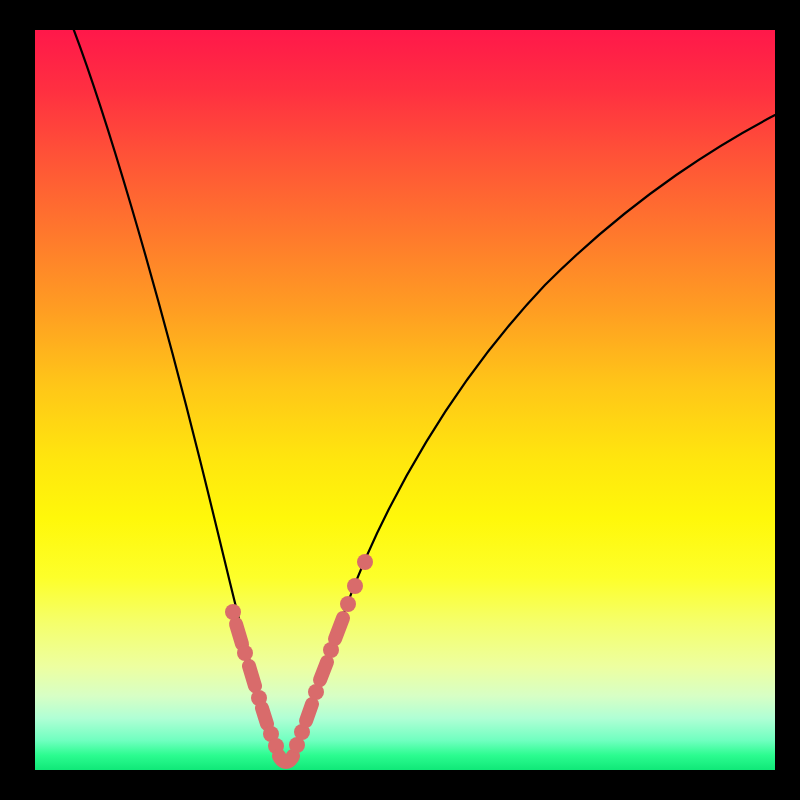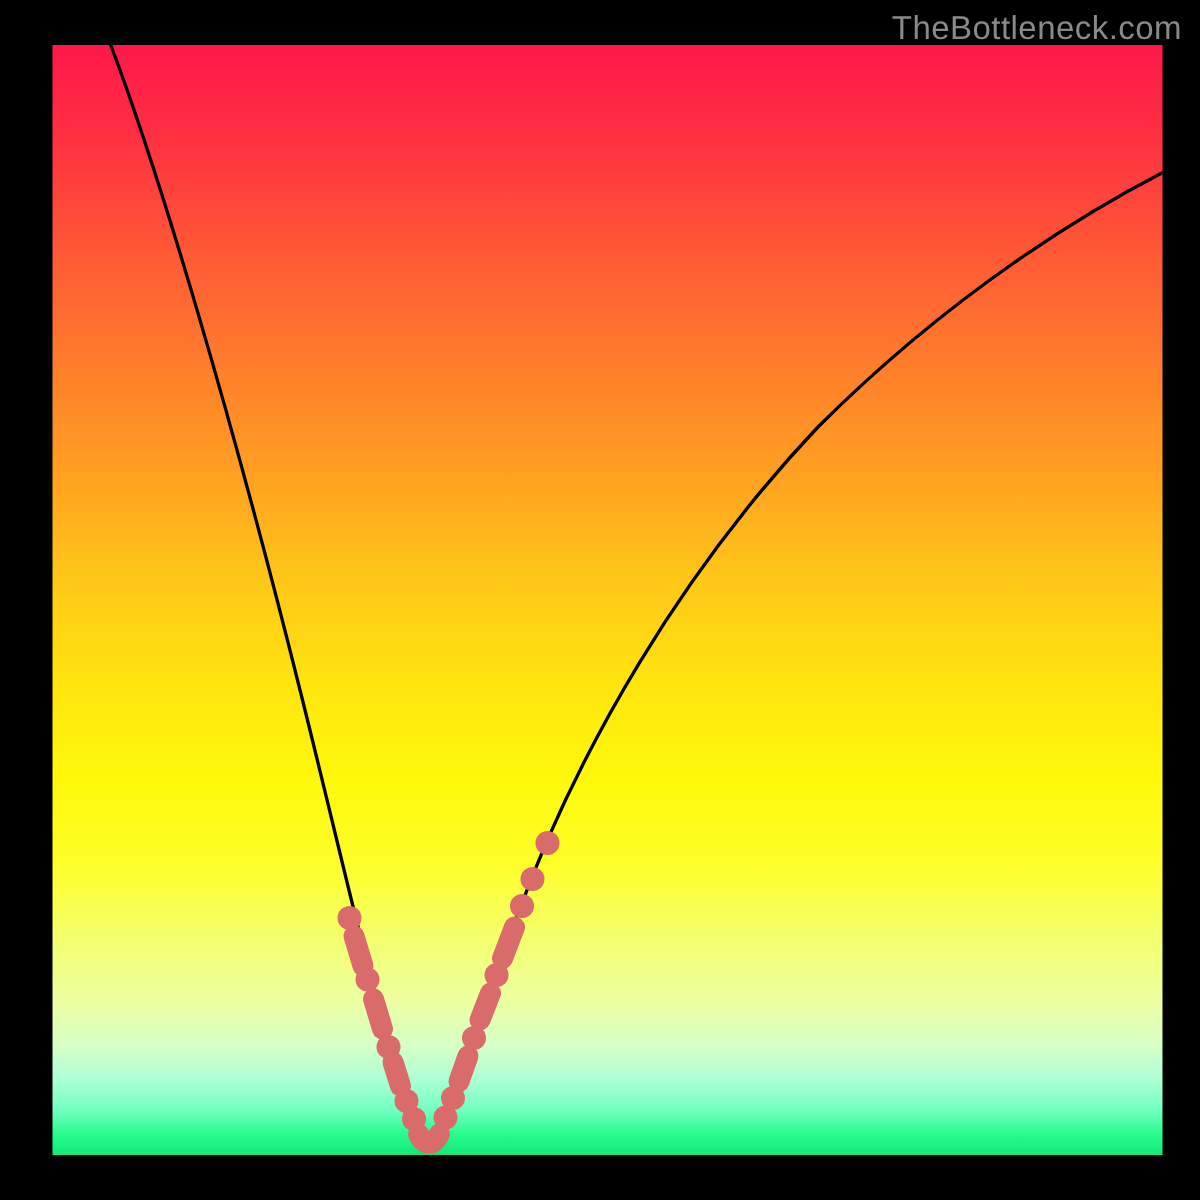--- a/index.html
+++ b/index.html
@@ -99,14 +99,13 @@
       <path class="seg" d="M 271 691 L 277 674"></path>
       <circle class="dot" r="8" cx="281" cy="662"></circle>
       <path class="seg" d="M 285 650 L 292 632"></path>
       <circle class="dot" r="8" cx="296" cy="620"></circle>
       <path class="seg" d="M 300 609 L 308 588"></path>
       <circle class="dot" r="8" cx="313" cy="574"></circle>
       <circle class="dot" r="8" cx="320" cy="556"></circle>
       <circle class="dot" r="8" cx="330" cy="532"></circle>
     </svg>
   </div>
-  <div class="watermark">TheBottleneck.com</div>
 </div>
 
 </body></html>

